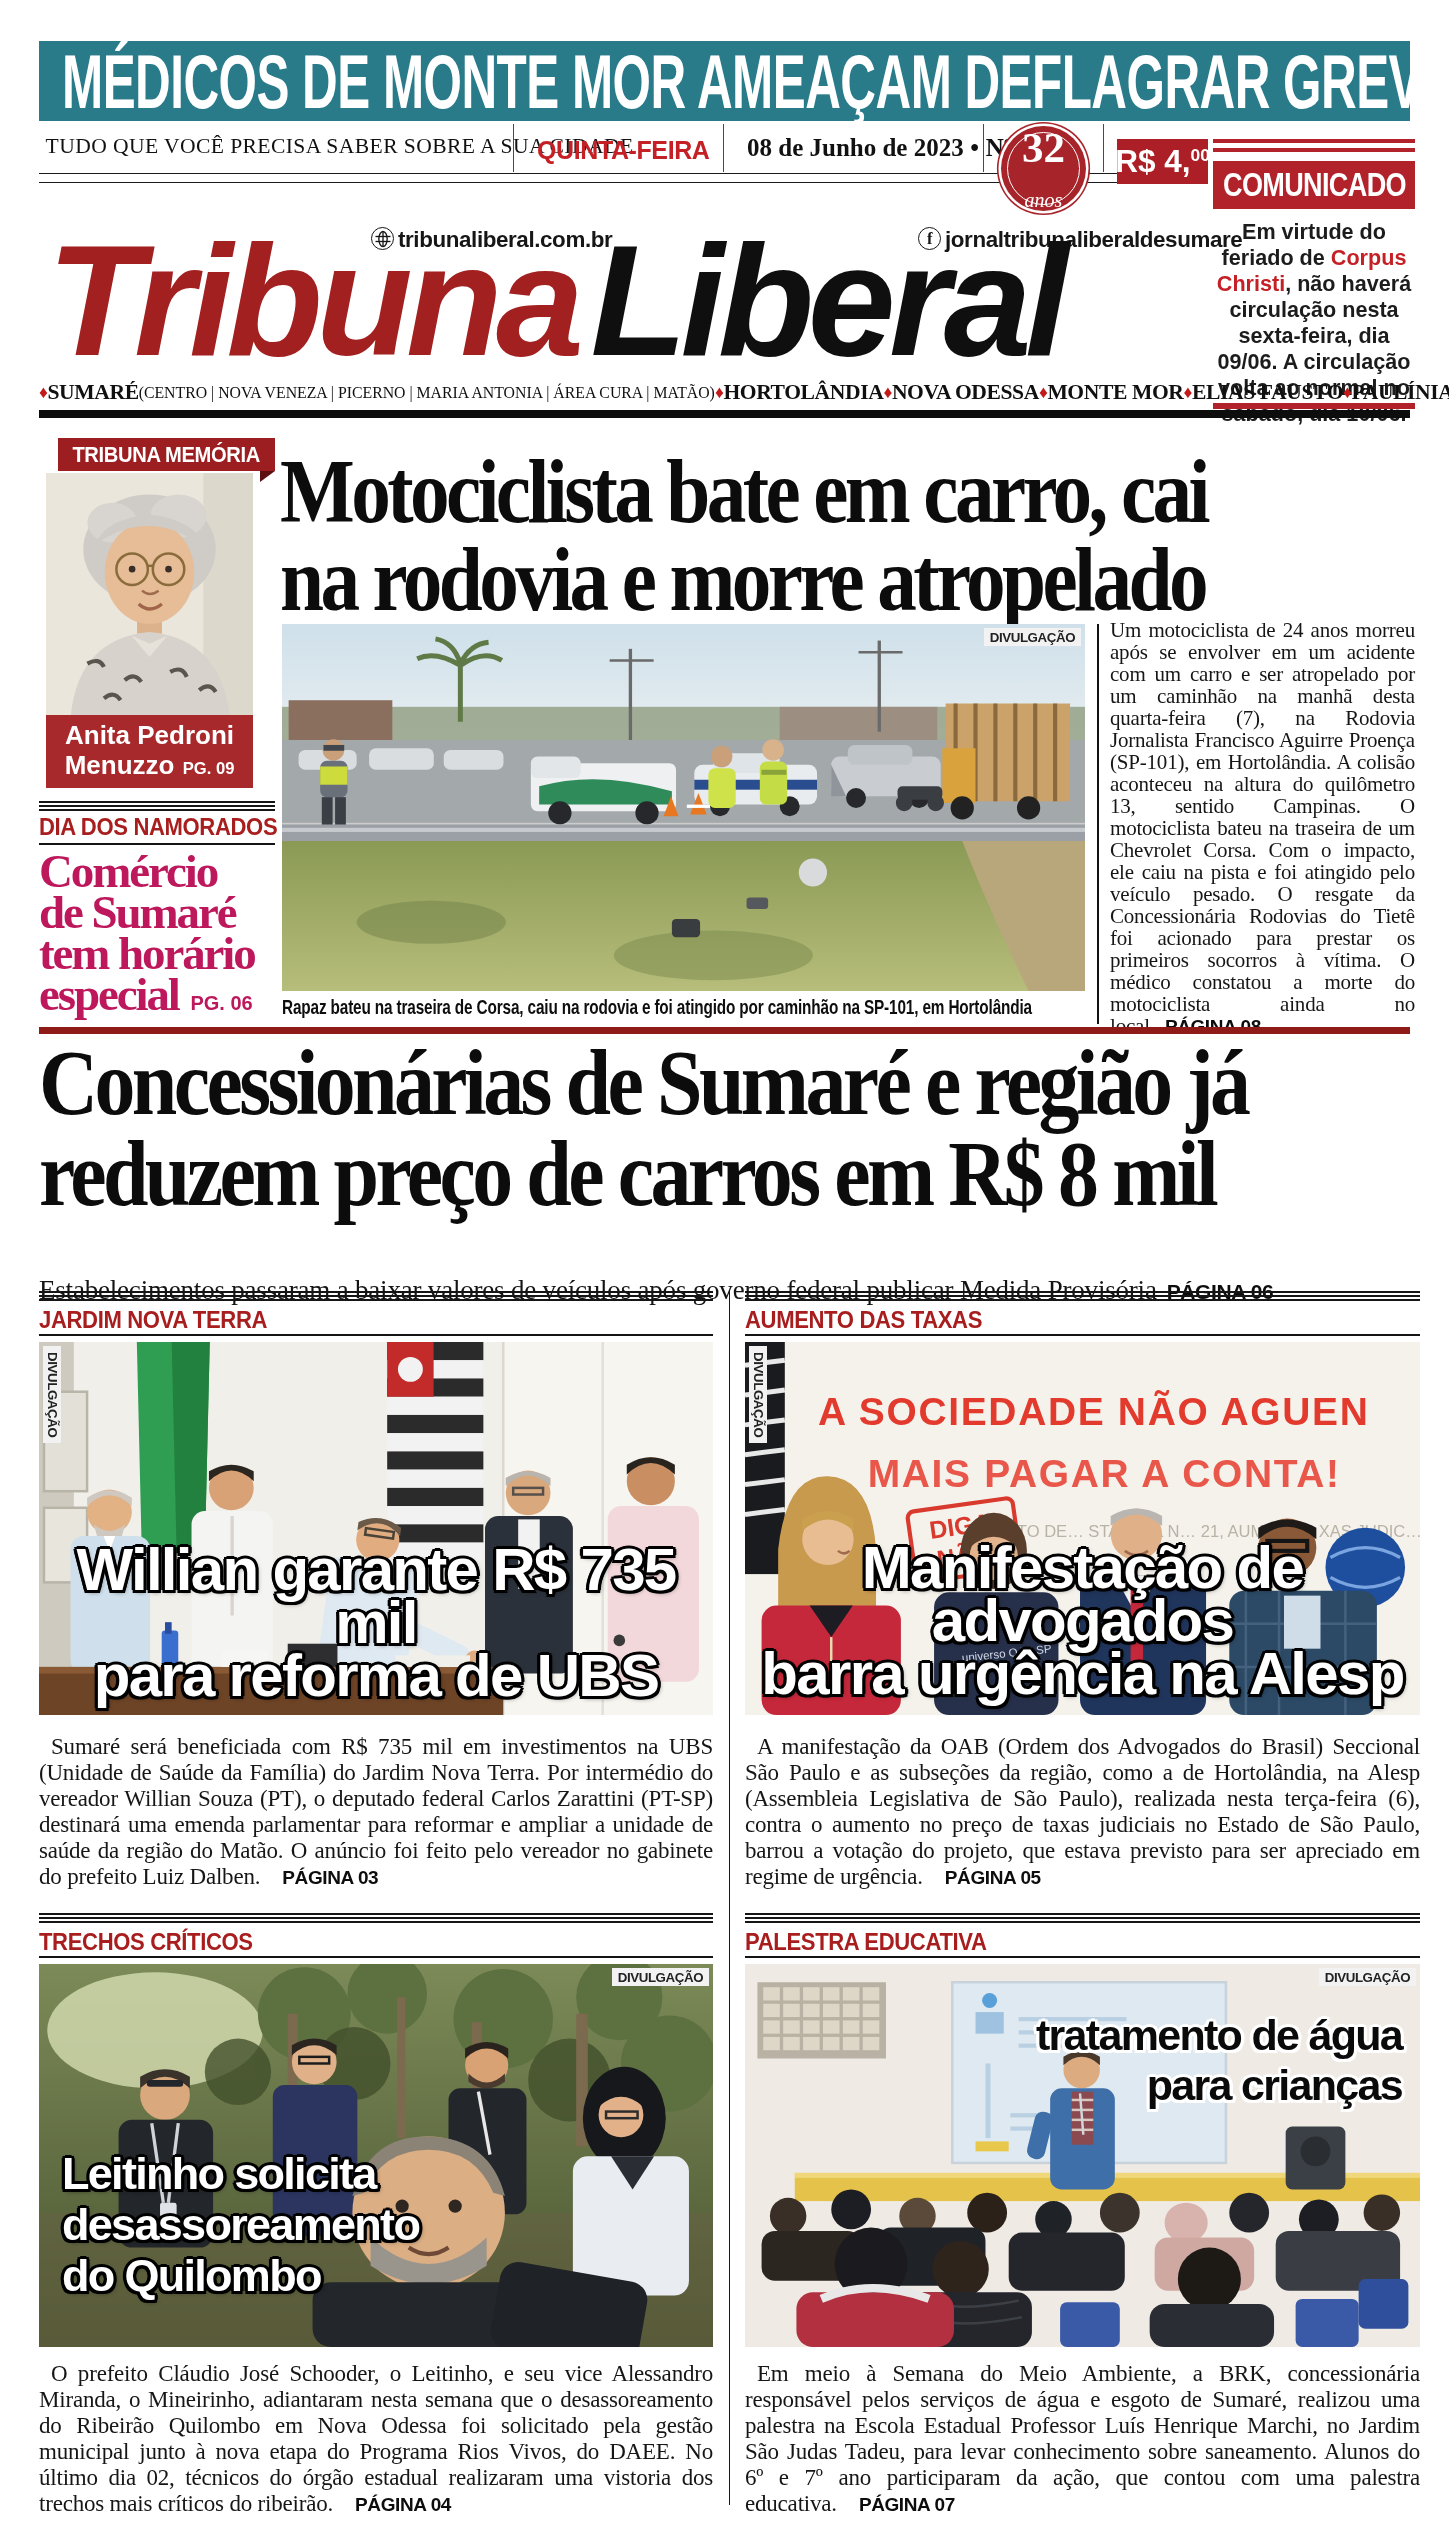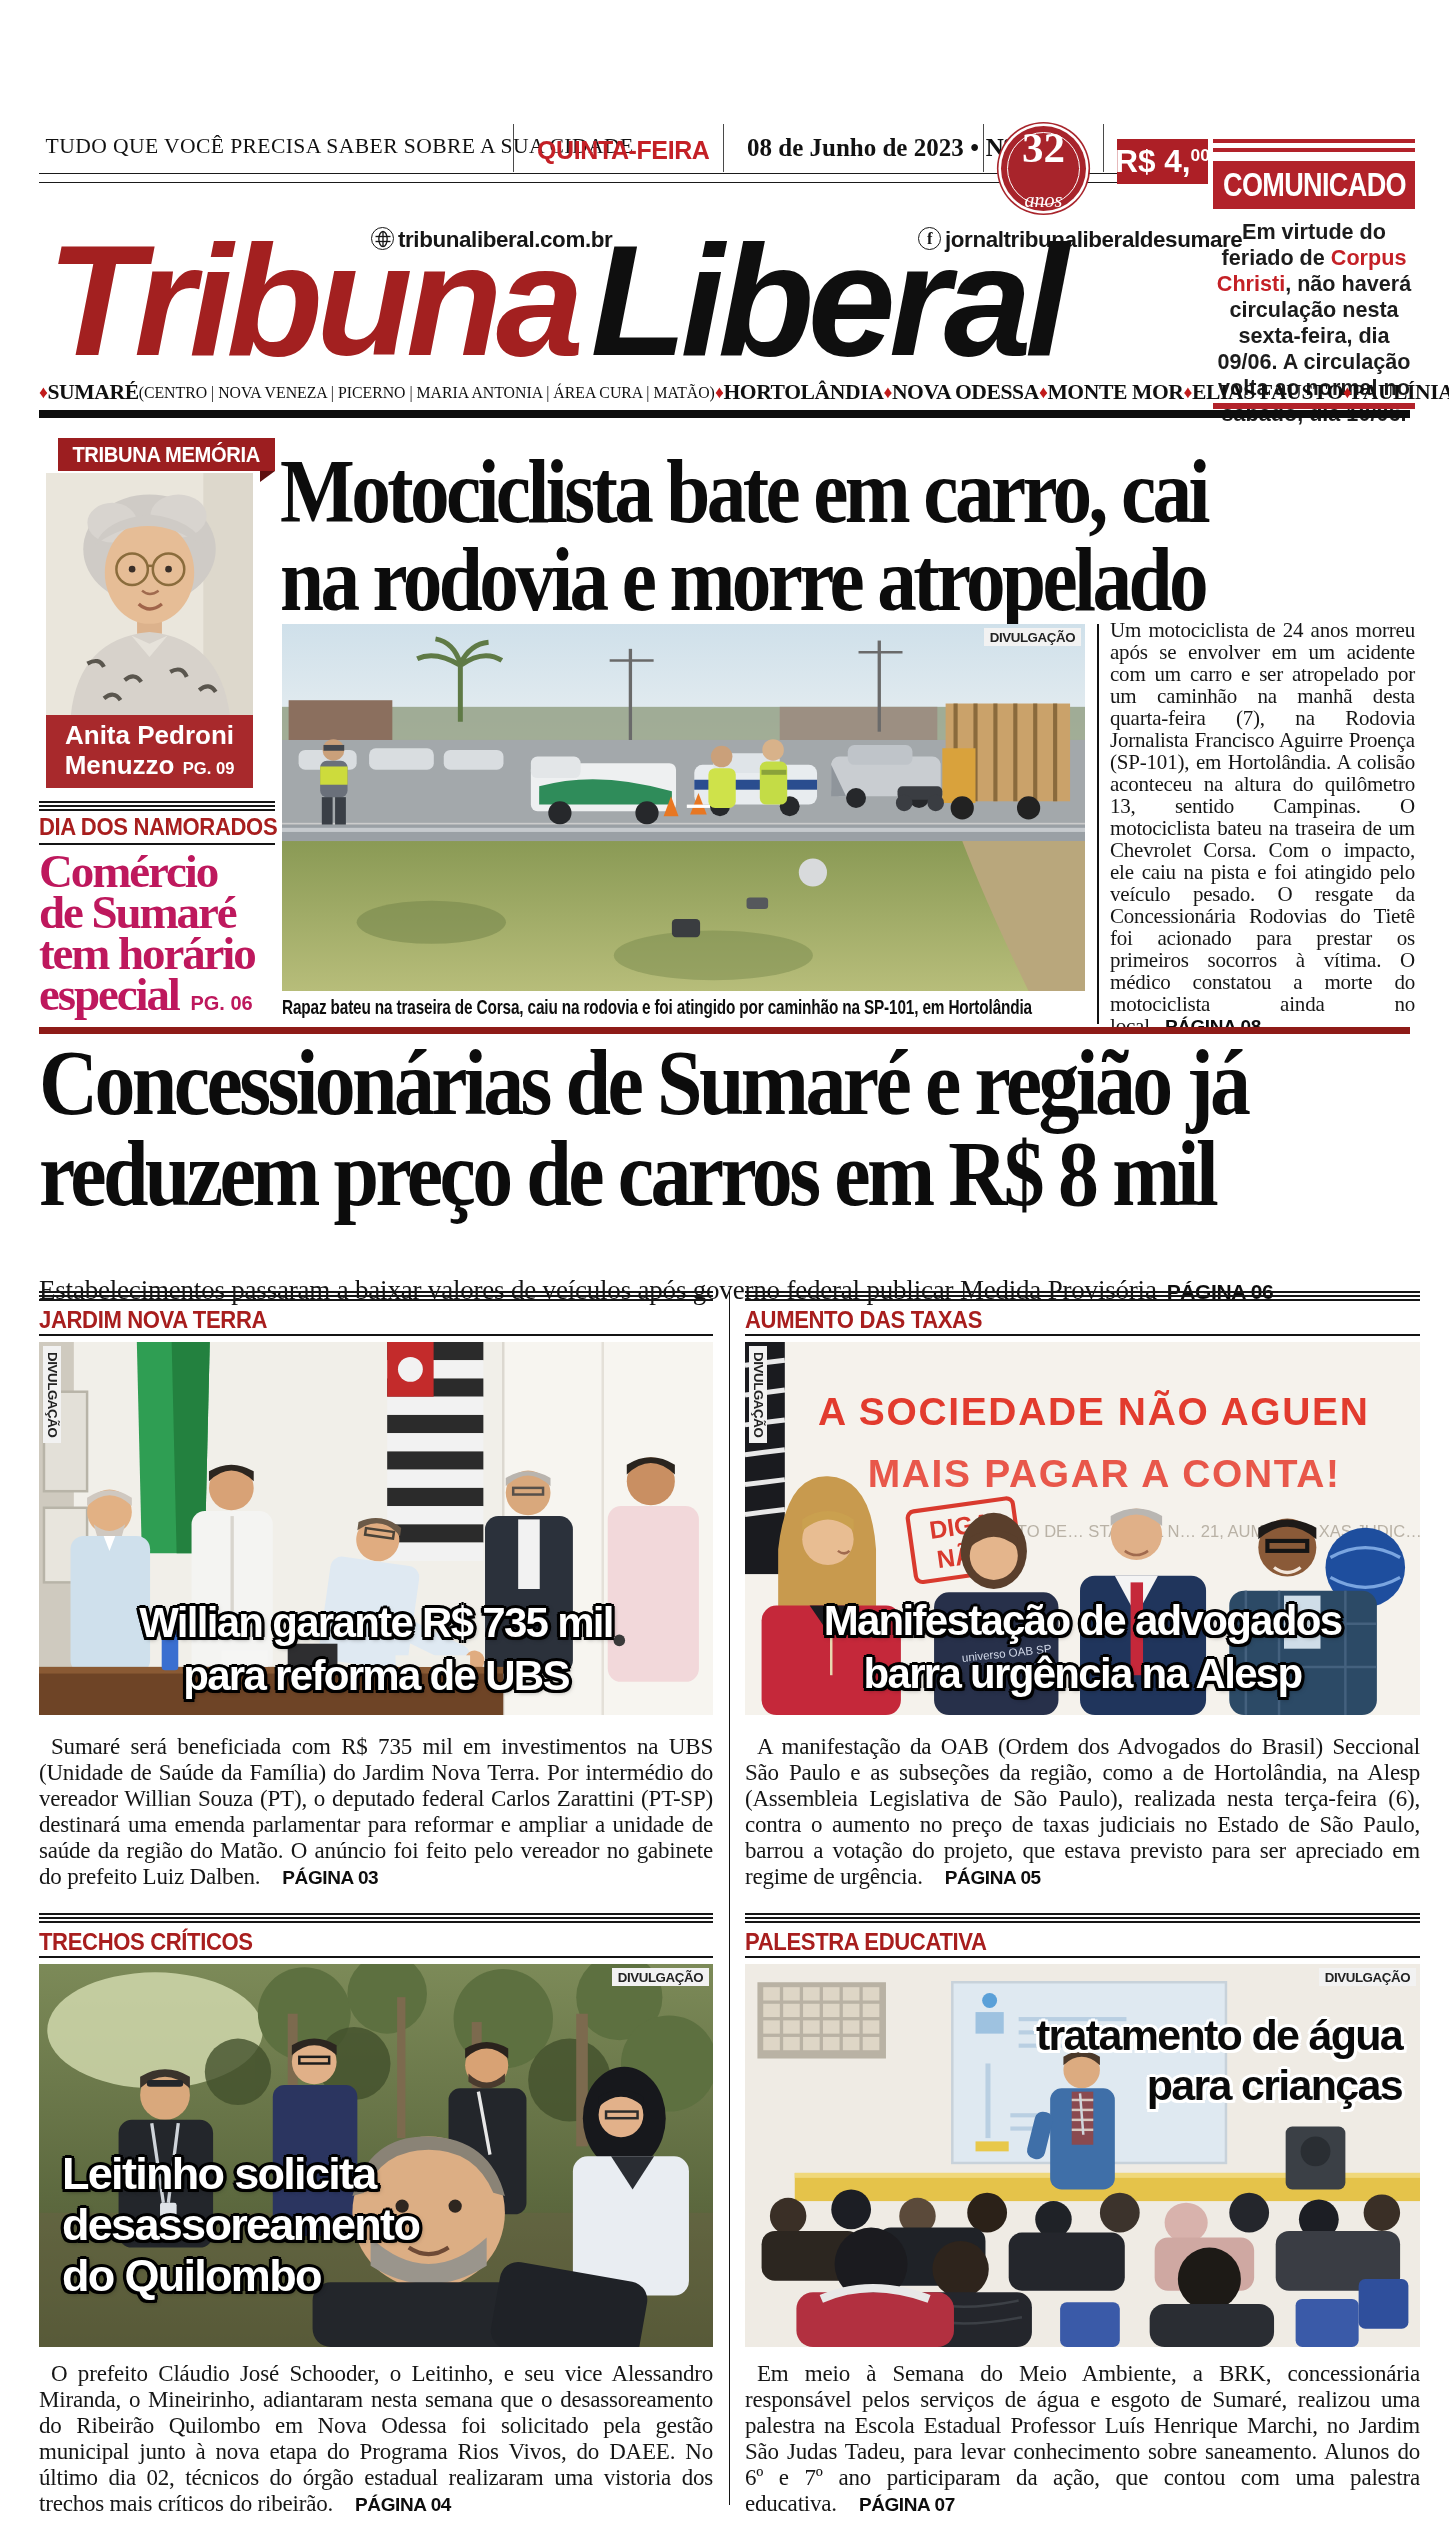--- a/index.html
+++ b/index.html
@@ -125,31 +125,34 @@
   .st-sep3{width:100%;} .st-rule{width:100%;}
   .story{box-sizing:border-box;}
   .story .photo{position:absolute;left:0;width:100%;}
   .body-txt{font-size:23px;line-height:26px;text-align:justify;letter-spacing:-0.2px;color:#161616;}
   .body-txt p{margin:12px;display:inline;}
 
   .ov{position:absolute;font-family:"Liberation Sans",sans-serif;font-weight:700;letter-spacing:-1.7px;
       color:#fff;text-shadow:2.5px 2.5px 0 #000,-2.5px 2.5px 0 #000,2.5px -2.5px 0 #000,-2.5px -2.5px 0 #000,
       0 3.3px 0 #000,3.3px 0 0 #000,-3.3px 0 0 #000,0 -3.3px 0 #000,1.7px 1.7px 5px rgba(0,0,0,.55);}
   .ov .l{display:block;}
-  .ov-center{left:0;width:100%;text-align:center;font-size:42px;line-height:53px;}
+  .ov-center{left:0;width:100%;text-align:center;font-size:60px;line-height:53px;}
   .ov-left{text-align:left;font-size:45px;line-height:51px;}
   .ov-right{text-align:right;font-size:43px;line-height:50px;color:#0a0a0a;
       text-shadow:2.5px 2.5px 0 #fff,-2.5px 2.5px 0 #fff,2.5px -2.5px 0 #fff,-2.5px -2.5px 0 #fff,
       0 3.3px 0 #fff,3.3px 0 0 #fff,-3.3px 0 0 #fff,0 -3.3px 0 #fff;}
 </style>
 </head>
 <body>
 
 <div class="page">
 
+  <div class="abs top-banner">
+    <div class="banner-line squeeze"><span>MÉDICOS DE MONTE MOR AMEAÇAM DEFLAGRAR GREVE</span></div>
+  </div>
 
   <div class="abs infobar">
     <div class="abs tagline">TUDO QUE VOCÊ PRECISA SABER SOBRE A SUA CIDADE</div>
     <div class="abs vsep" style="left:474px;"></div>
     <div class="abs weekday">QUINTA-FEIRA</div>
     <div class="abs vsep" style="left:684px;"></div>
     <div class="abs dategroup">
       <span>08 de Junho de 2023</span><span class="bullet">•</span><span>Nº 8.869</span>
     </div>
     <div class="abs vsep" style="left:944px;"></div>

